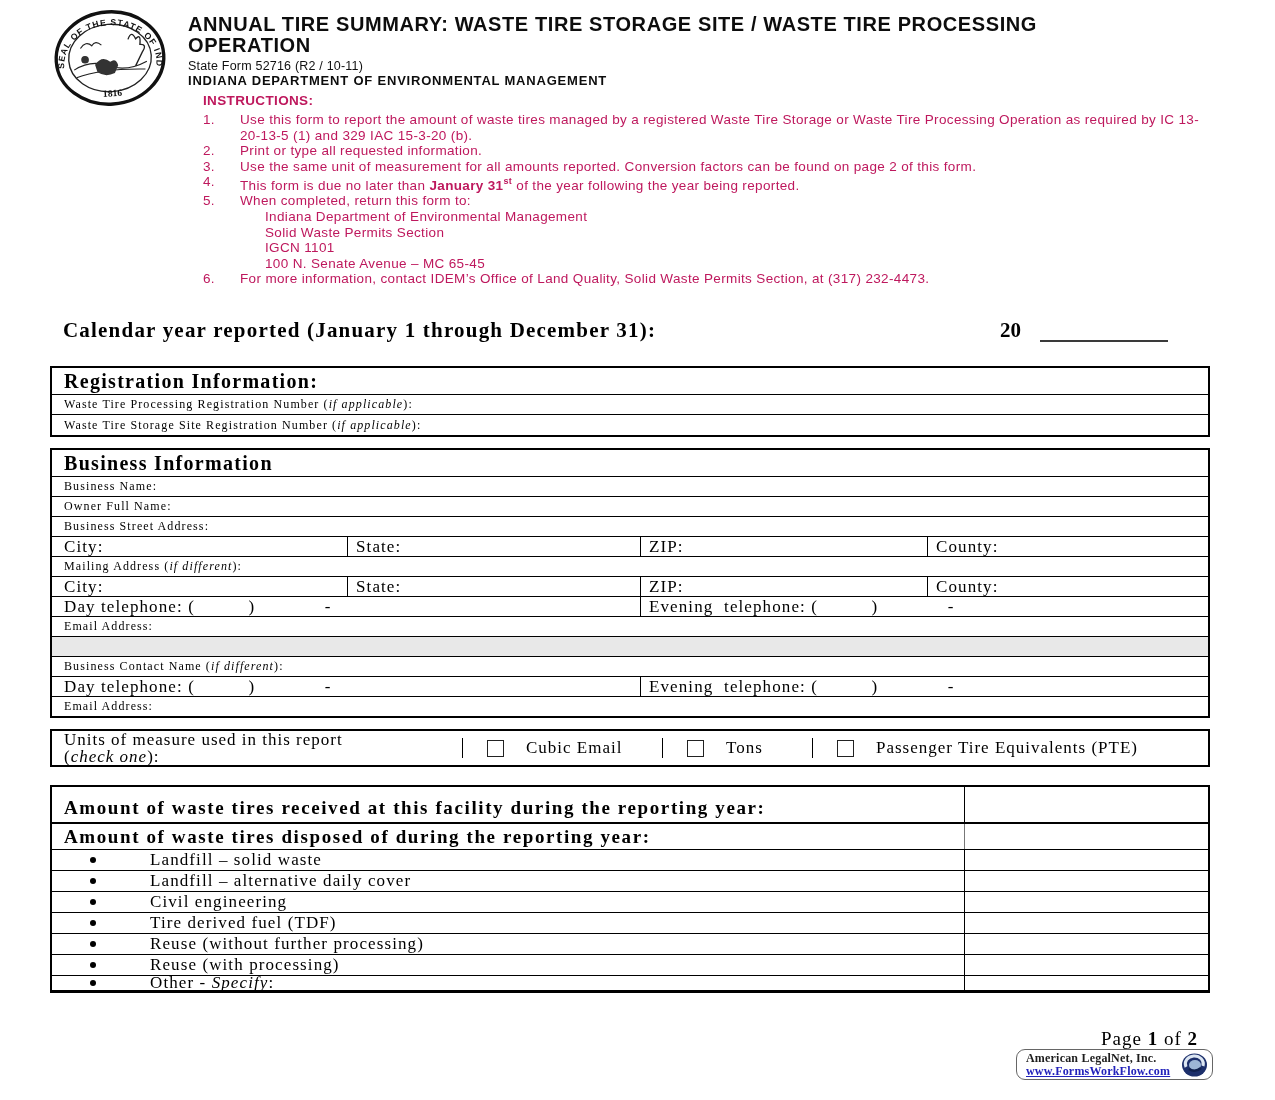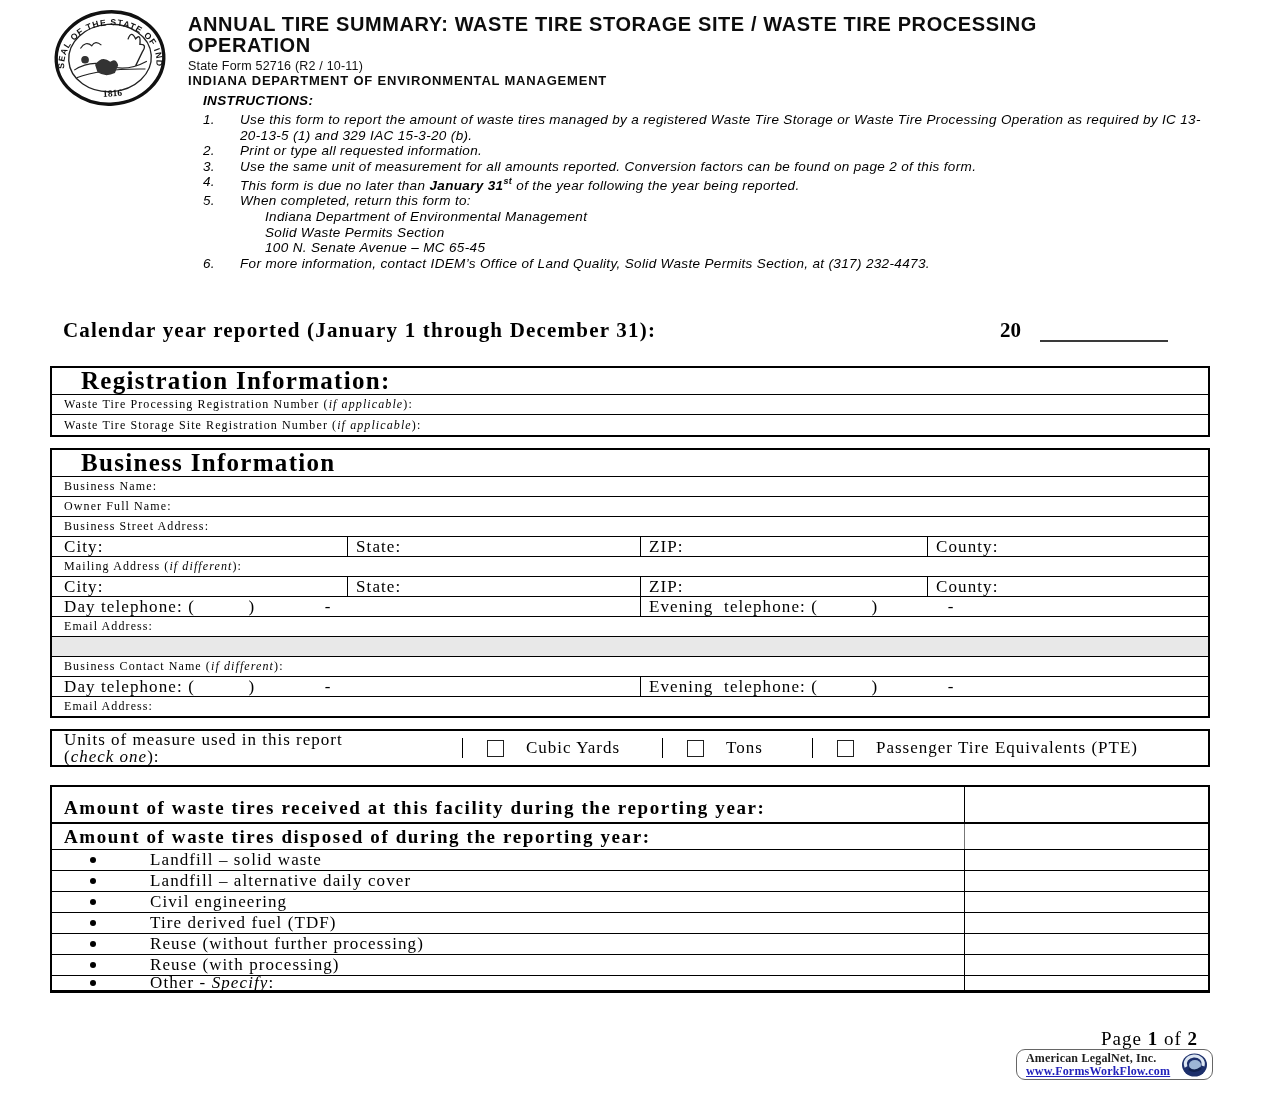--- a/index.html
+++ b/index.html
@@ -9,38 +9,38 @@
     background:#ffffff; font-family:"Liberation Serif", serif; color:#000;
     overflow:hidden;
   }
   
   .seal { position:absolute; left:52px; top:8px; width:116px; height:100px; transform:rotate(-4deg); }
   .title-block { position:absolute; left:188px; top:14px; width:1030px; font-family:"Liberation Sans", sans-serif; }
   .title-line { font-size:20px; font-weight:bold; letter-spacing:.6px; line-height:21px; color:#0d0d0d; }
   .form-number { margin-top:3px; font-size:12.5px; letter-spacing:.2px; color:#111; }
   .agency { font-size:13px; font-weight:bold; letter-spacing:.8px; color:#0d0d0d; }
   .instructions { position:absolute; left:203px; top:93px; width:1010px;
-    font-family:"Liberation Sans", sans-serif; font-style:italic; font-size:13.5px; letter-spacing:.35px; color:#000000; }
+    font-family:"Liberation Sans", sans-serif; font-size:13.5px; letter-spacing:.35px; color:#be185d; }
   .instr-heading { font-weight:bold; margin-bottom:4px; }
   .instr-item { display:flex; line-height:15.6px; }
   .instr-num { width:37px; flex:0 0 37px; }
   .instr-text { flex:1; }
   .addr-block { margin-left:25px; line-height:15.6px; }
   .b { font-weight:bold; }
   sup { font-size:9px; }
   
   .calendar { position:absolute; left:50px; top:316px; width:1160px; height:34px; }
   .cal-label { position:absolute; left:13px; top:2px; font-size:21px; font-weight:bold; letter-spacing:1.2px; }
   .cal-year { position:absolute; left:950px; top:2px; font-size:21px; font-weight:bold; }
   .cal-line { position:absolute; left:990px; top:0; width:128px; height:26px; border-bottom:2px solid #3a3a3a; }
   
   .tbl { position:absolute; left:50px; width:1160px; border:2px solid #000; background:#fff; }
   .trow { border-top:1.5px solid #000; position:relative; display:flex; align-items:center; }
   .trow:first-child { border-top:none; }
-  .hrow { height:26px; font-size:25px; font-weight:bold; letter-spacing:1.3px; padding-left:29px; }
+  .hrow { height:26px; font-size:20px; font-weight:bold; letter-spacing:1.3px; padding-left:12px; }
   .frow { height:20px; font-size:12px; letter-spacing:1.1px; padding-left:12px; }
   .frow-tall { height:21px; }
   .cell { height:100%; display:flex; align-items:center; padding-left:12px; overflow:hidden;gap:24px; }
   .cell + .cell { border-left:1.5px solid #000; padding-left:8px; }
   .fill { flex:1; height:100%; }
   .pre { white-space:pre; }
   em { font-style:italic; }
   .grayrow { background:#e8e8e8; height:20px; }
   
   .units-row { height:100%; display:flex; align-items:center; }
@@ -116,20 +116,21 @@
     </div>
     <div class="instr-item">
       <span class="instr-num">5.</span>
       <span class="instr-text">When completed, return this form to:</span>
     </div>
     <div class="instr-item">
       <span class="instr-num"></span>
       <span class="instr-text addr-block">
         <div>Indiana Department of Environmental Management</div>
         <div>Solid Waste Permits Section</div>
+        <div>IGCN 1101</div>
         <div>100 N. Senate Avenue – MC 65-45</div>
       </span>
     </div>
     <div class="instr-item">
       <span class="instr-num">6.</span>
       <span class="instr-text">For more information, contact IDEM’s Office of Land Quality, Solid Waste Permits Section, at (317) 232-4473.</span>
     </div>
   </div>
 
   <div class="calendar">
@@ -250,21 +251,21 @@
   </div>
 
   <div class="tbl" style="top:729px; height:38px;">
     <div class="units-row">
       <div class="ucell unit-label-cell">
         <div>Units of measure used in this report</div>
         <div><span>(</span><em>check one</em><span>):</span></div>
       </div>
       <div class="ucell" style="width:200px; flex:0 0 200px;">
         <span class="checkbox"></span>
-        <span class="ulabel">Cubic Yards</span>
+        <span class="ulabel">Cubic Email</span>
       </div>
       <div class="ucell" style="width:150px; flex:0 0 150px;">
         <span class="checkbox"></span>
         <span class="ulabel">Tons</span>
       </div>
       <div class="ucell" style="flex:1;">
         <span class="checkbox"></span>
         <span class="ulabel">Passenger Tire Equivalents (PTE)</span>
       </div>
     </div>

